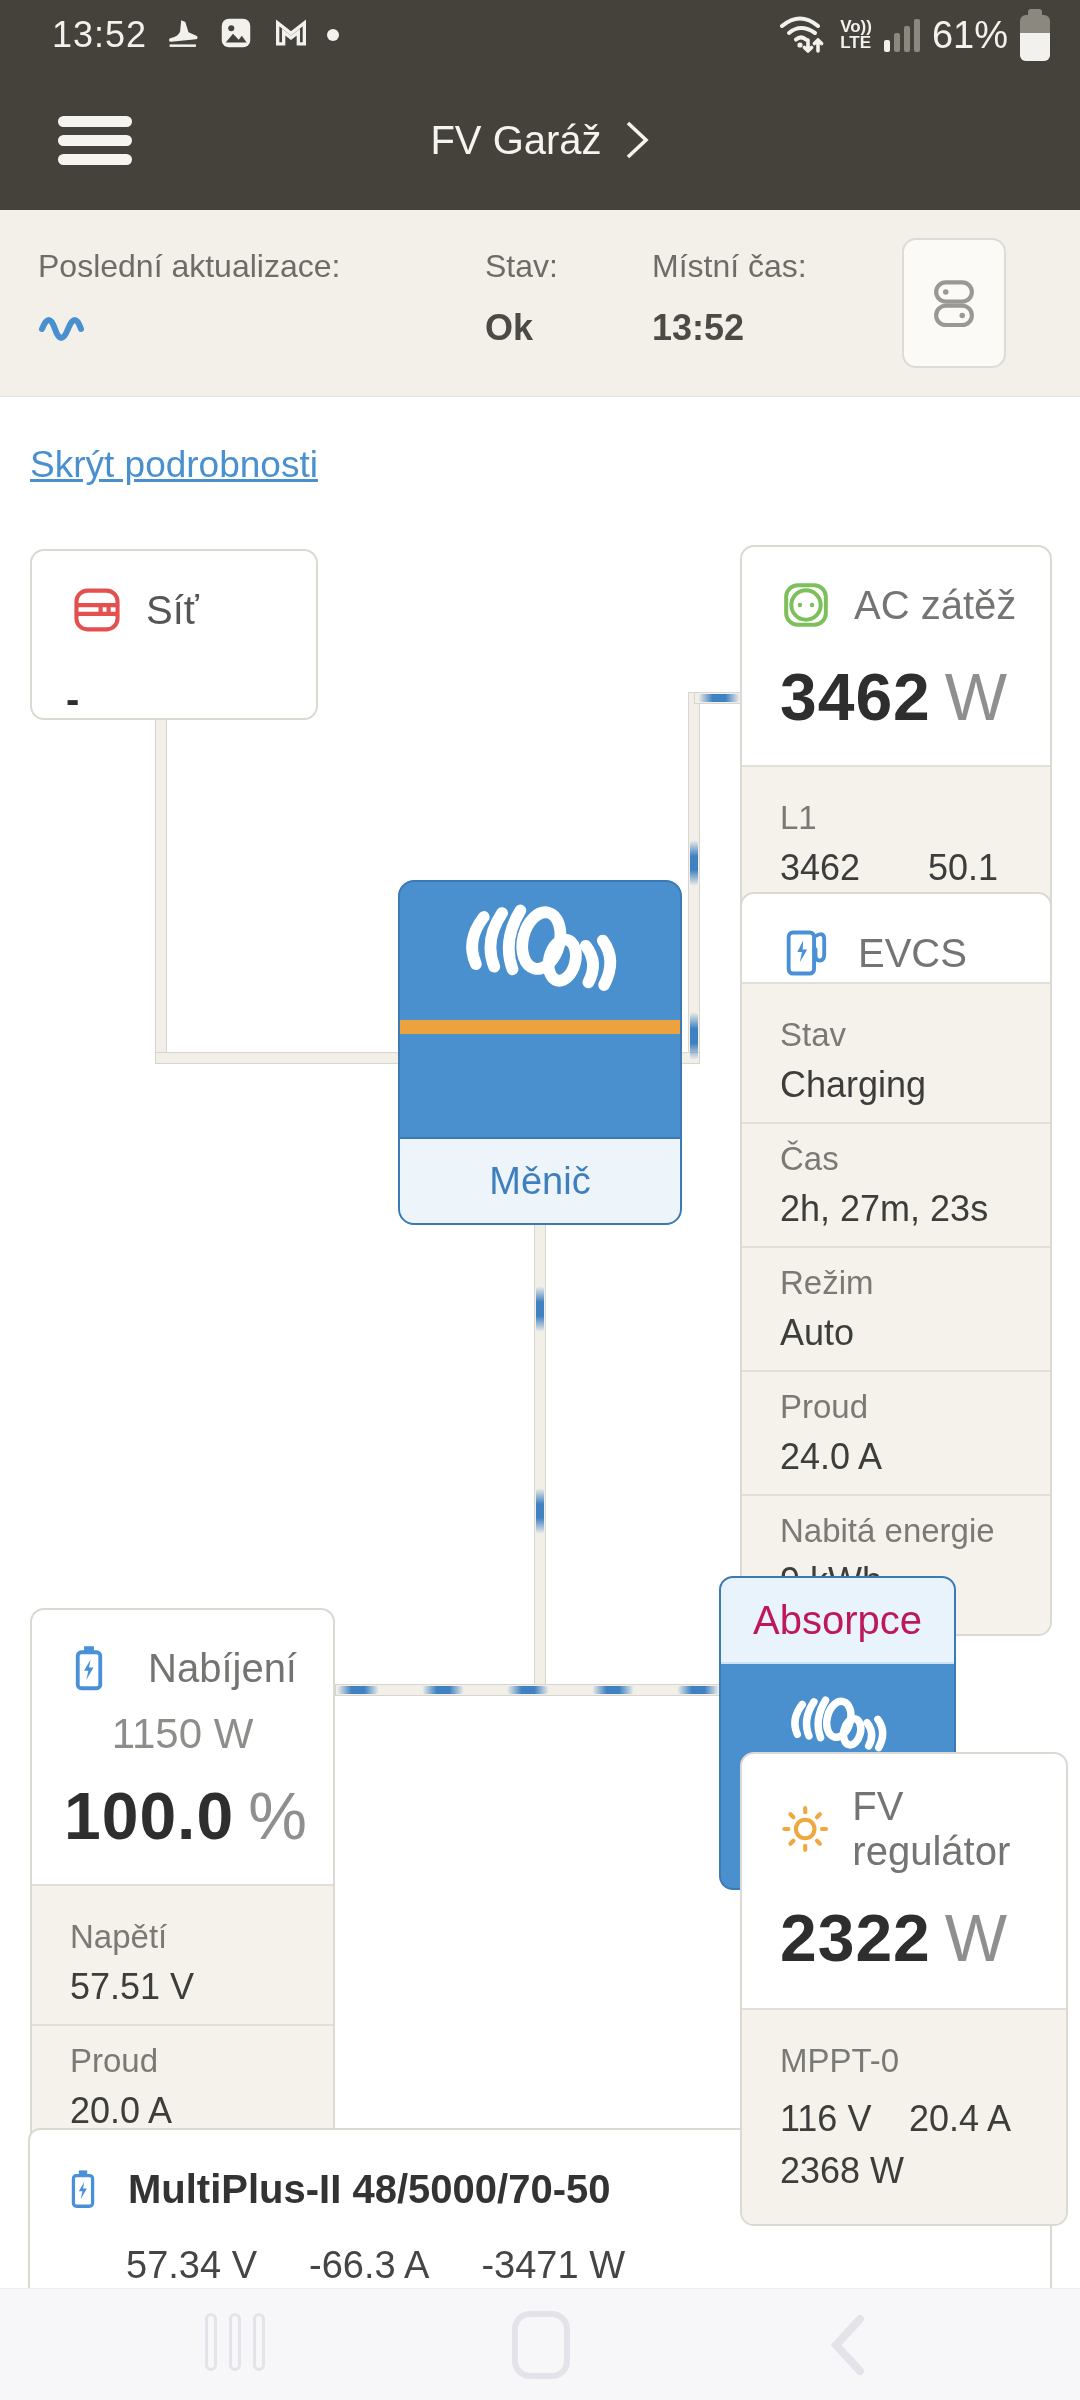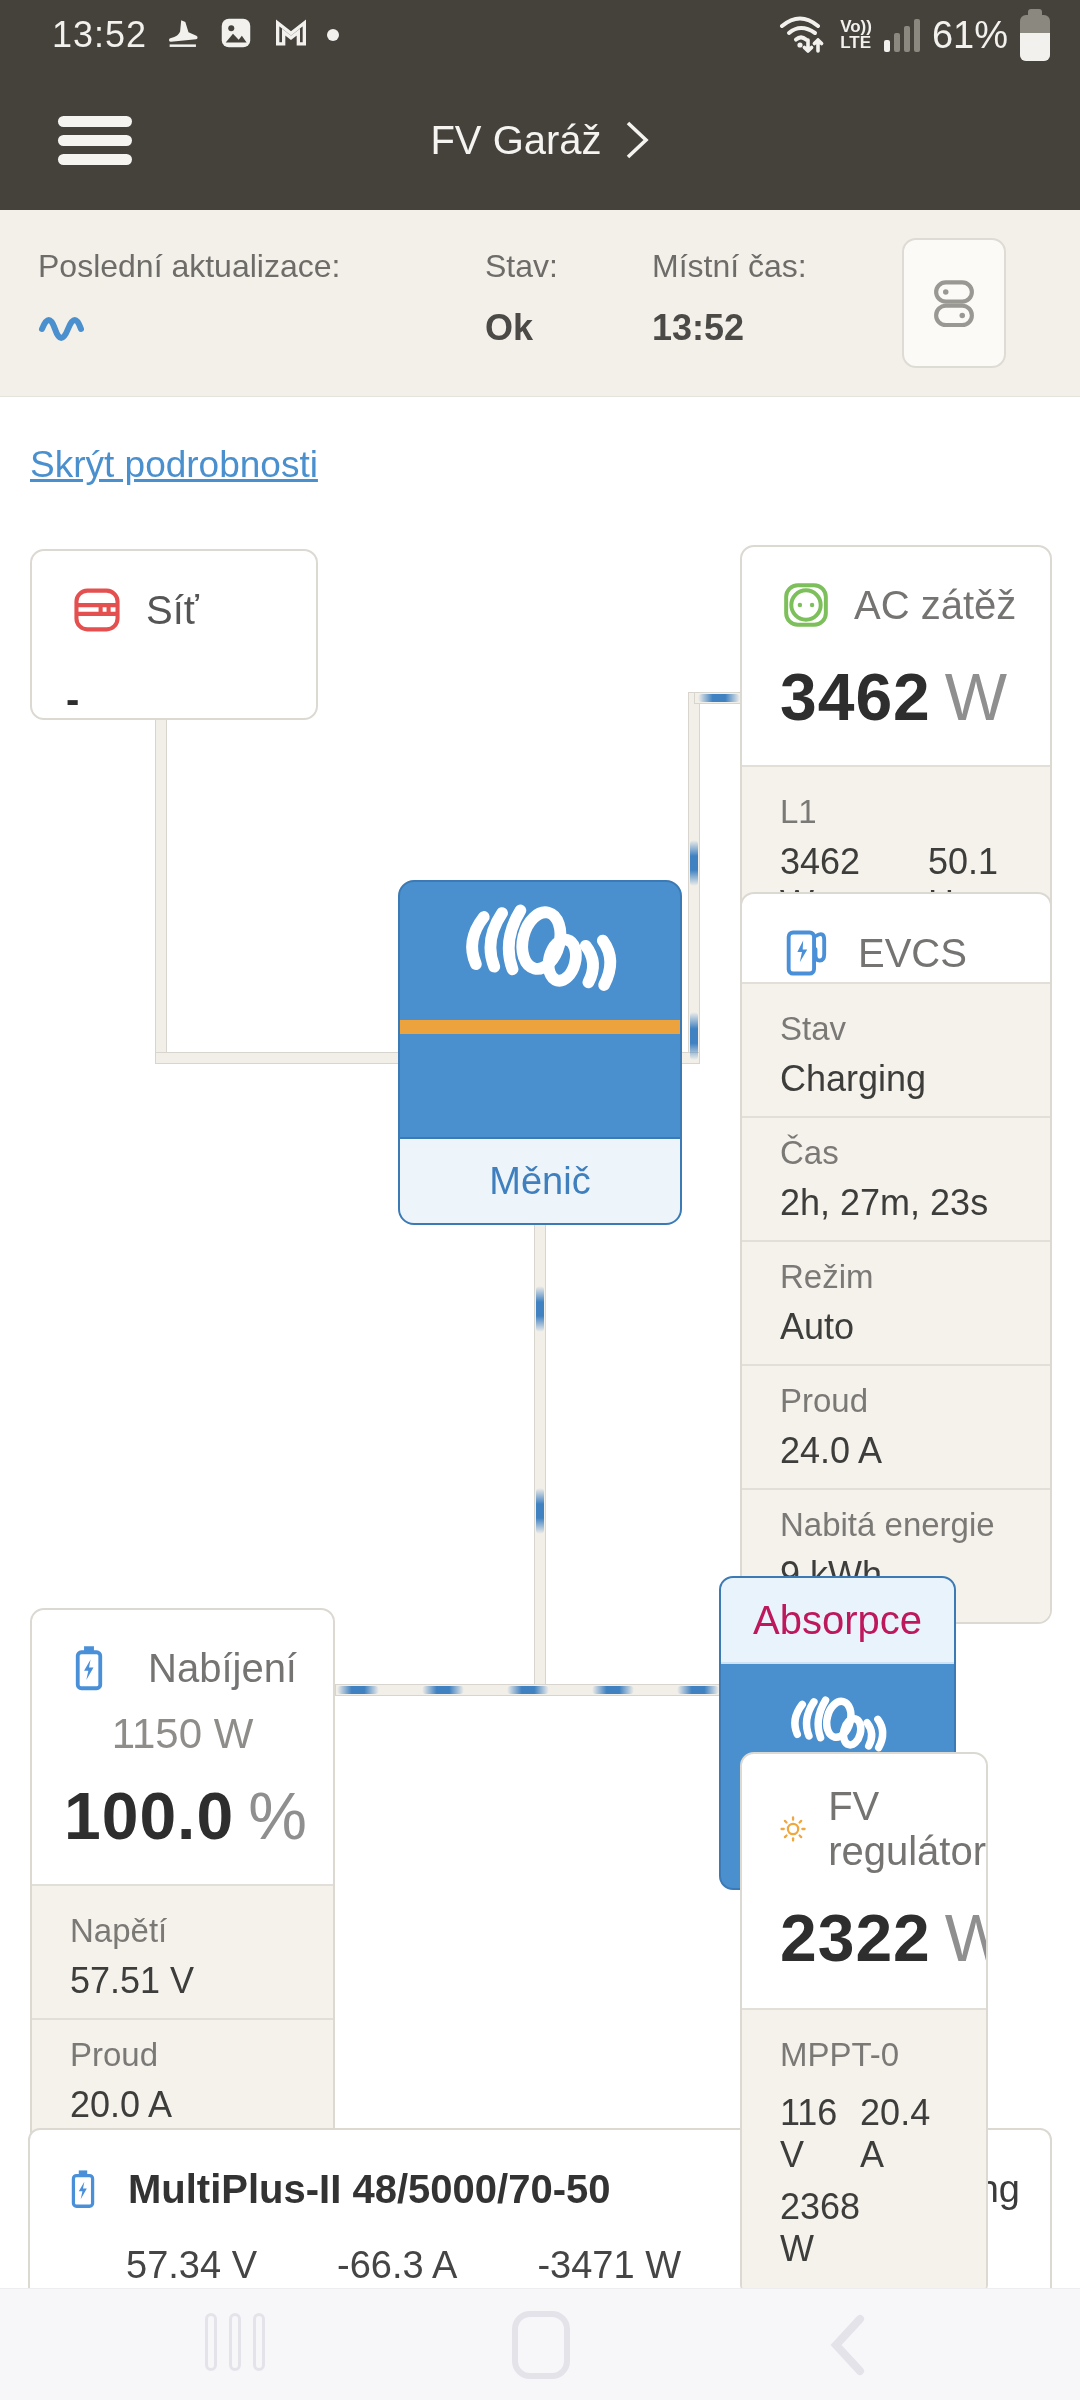--- a/index.html
+++ b/index.html
@@ -32,21 +32,21 @@
   .ib-toggle{position:absolute;left:902px;top:28px;width:100px;height:126px;background:#fbfaf7;border:2px solid #dedbd4;
     border-radius:14px;display:flex;align-items:center;justify-content:center;cursor:pointer;}
   
   .details-link{position:absolute;left:30px;top:444px;font-size:37px;color:#4a90cf;text-decoration:underline;cursor:pointer;}
   
   .card{position:absolute;background:#fff;border:2px solid #dcd9d3;border-radius:14px;overflow:hidden;box-sizing:border-box;z-index:3;}
   .card-head{display:flex;align-items:center;gap:20px;padding:30px 0 0 36px;}
   .card-title{font-size:40px;color:#757472;}
   .bigval{padding:26px 0 0 38px;font-size:66px;font-weight:600;color:#2e2e2e;letter-spacing:1px;}
   .bigval .unit{color:#8f8f8f;font-weight:400;margin-left:14px;}
-  .card-foot{background:#f5f2ec;border-top:2px solid #e2dfd8;padding:10px 0;}
+  .card-foot{background:#f5f2ec;border-top:2px solid #e2dfd8;padding:16px 0;}
   .foot-row{padding:16px 38px;}
   .foot-row + .foot-row{border-top:2px solid #e2dfd8;}
   .foot-label{font-size:33px;color:#7b7976;}
   .foot-value{font-size:36px;color:#3d3d3b;margin-top:10px;}
   
   .grid-card{left:30px;top:549px;width:288px;height:171px;}
   .grid-dash{padding:38px 0 0 34px;font-size:40px;font-weight:700;color:#2e2e2e;}
   
   .ac-card{left:740px;top:545px;width:312px;}
   .phase-line{display:flex;gap:64px;margin-top:10px;}
@@ -63,36 +63,36 @@
   
   .batt-card{left:30px;top:1608px;width:305px;}
   .batt-sub{ text-align:center;font-size:42px;color:#8f8d8a;margin-top:14px;}
   
   .abs-box{position:absolute;left:719px;top:1576px;width:237px;height:314px;background:#4a8fce;border:2px solid #3b7ab5;
     border-radius:14px;box-sizing:border-box;overflow:hidden;z-index:3;}
   .abs-head{height:84px;background:#e9f3fb;border-bottom:2px solid #cfe3f4;display:flex;align-items:center;justify-content:center;
     font-size:40px;color:#be185d;}
   .abs-logo{display:flex;justify-content:center;margin-top:30px;}
   
-  .fv-card{left:740px;top:1752px;width:248px;z-index:4;}
+  .fv-card{left:740px;top:1752px;width:328px;z-index:4;}
   .mppt-grid{display:flex;margin-top:8px;}
   .mppt-col1{width:52%;}
   .mppt-col1 div, .mppt-col2 div{font-size:36px;color:#3d3d3b;margin-top:10px;}
   
   .tube{position:absolute;background:#f2efe9;border:1px solid #d8d5ce;box-sizing:border-box;z-index:1;}
   .flow{position:absolute;z-index:2;border-radius:4px;}
   .flow.h{height:8px;background:linear-gradient(90deg,rgba(63,129,193,0),#3f81c1 35%,#3f81c1 65%,rgba(63,129,193,0));}
   .flow.v{width:8px;background:linear-gradient(180deg,rgba(63,129,193,0),#3f81c1 35%,#3f81c1 65%,rgba(63,129,193,0));}
   
   .mp-card{position:absolute;left:28px;top:2128px;width:1024px;height:230px;background:#fff;border:2px solid #dcd9d3;
     border-radius:12px;box-sizing:border-box;z-index:3;padding:34px 30px;}
   .mp-row1{display:flex;align-items:center;gap:22px;}
   .mp-name{font-size:40px;font-weight:600;color:#333;}
   .mp-state{margin-left:auto;font-size:38px;color:#3b3b3b;}
-  .mp-row2{display:flex;gap:80px;margin:30px 0 0 66px;font-size:38px;color:#454545;}
+  .mp-row2{display:flex;gap:52px;margin:30px 0 0 66px;font-size:38px;color:#454545;}
   
   .navbar{position:absolute;left:0;top:2288px;width:1080px;height:112px;background:#f7f7fa;z-index:6;border-top:1px solid #ededf1;}
   .nav-recents{position:absolute;left:205px;top:24px;display:flex;gap:12px;cursor:pointer;}
   .nav-recents i{display:block;width:6px;height:52px;border:3px solid #e3e3e9;border-radius:6px;}
   .nav-home{position:absolute;left:512px;top:22px;width:46px;height:56px;border:6px solid #e3e3e9;border-radius:18px;cursor:pointer;}
   .nav-back{position:absolute;left:828px;top:24px;cursor:pointer;}
 </style>
 </head>
 <body>
 

